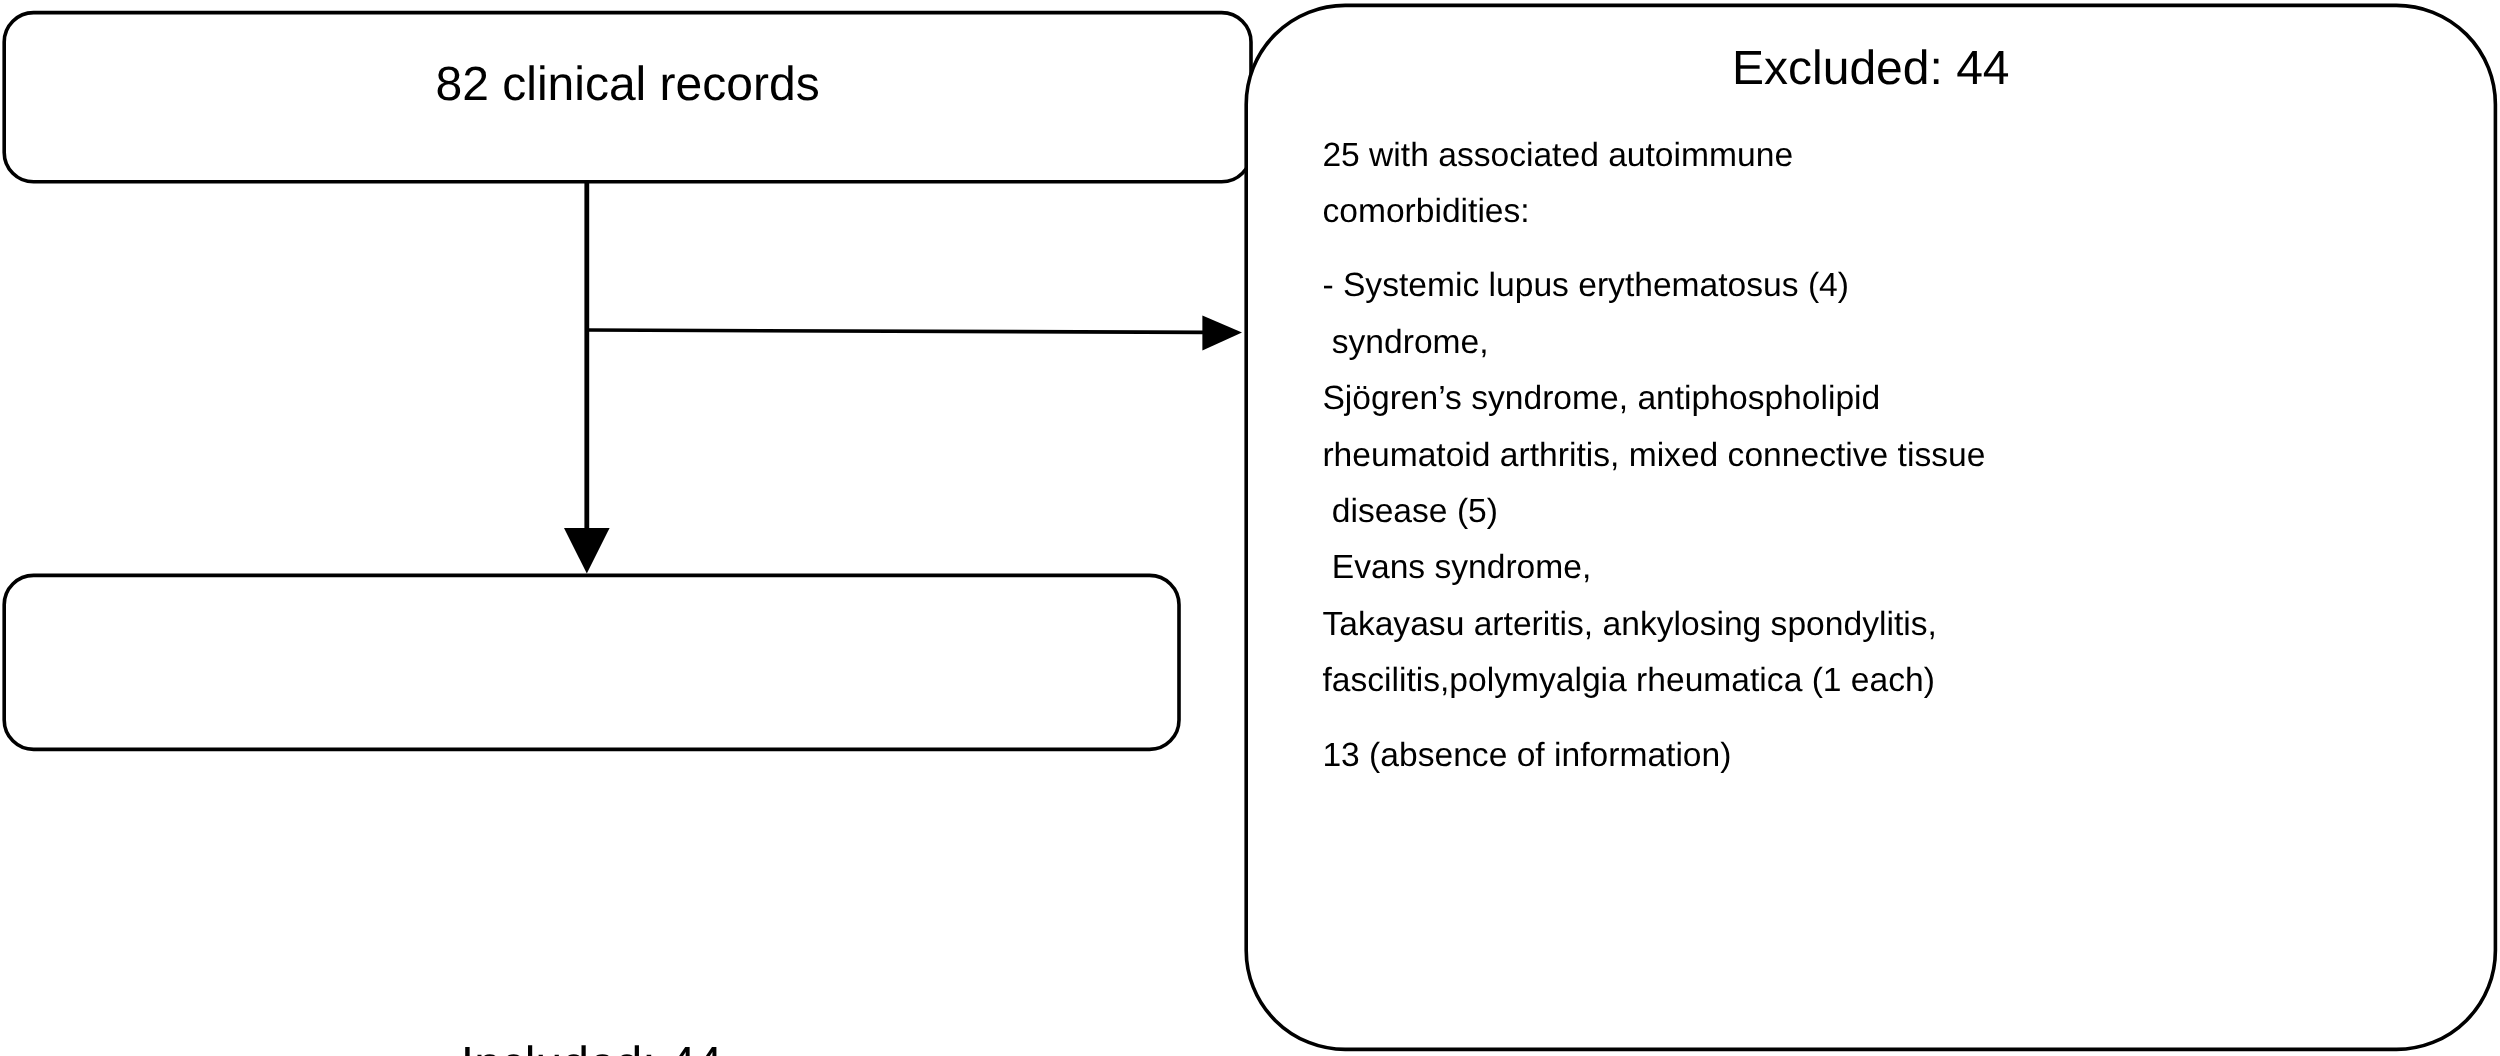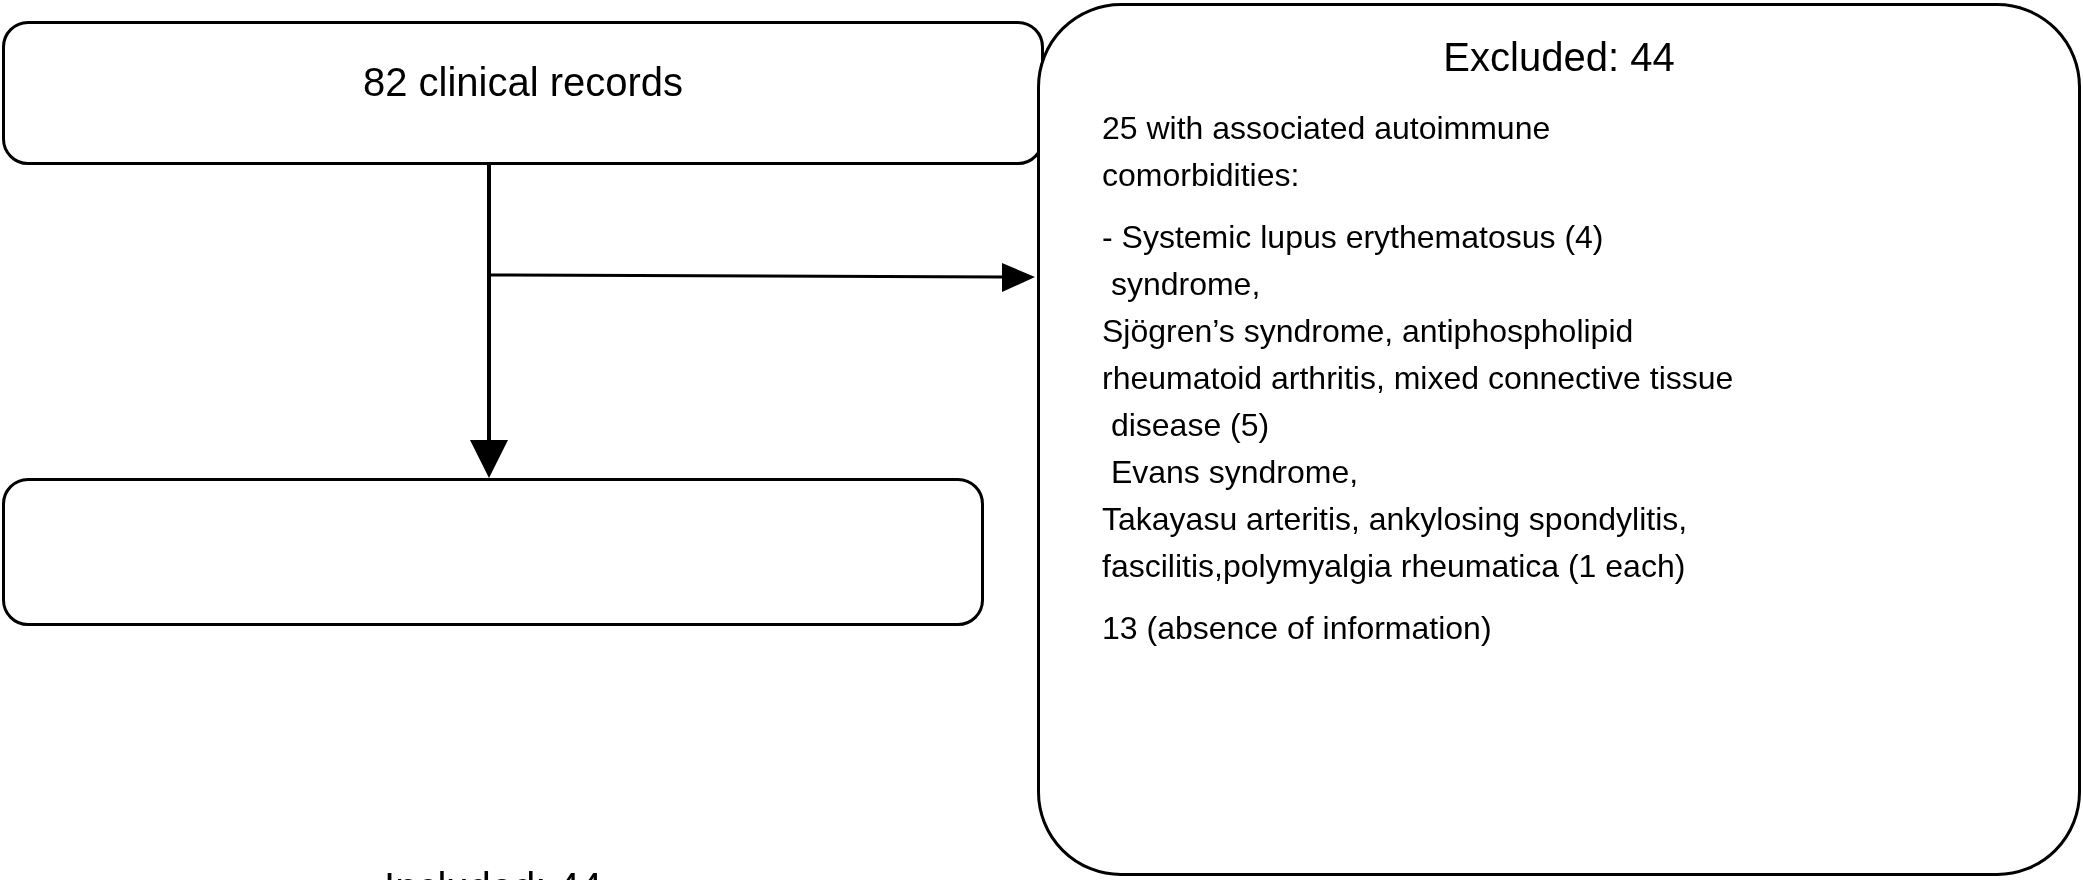--- a/index.html
+++ b/index.html
@@ -21,21 +21,21 @@
 
   
   .node {
     position: absolute;
     box-sizing: border-box;
     background: #ffffff;
     border: 3px solid #000000;
   }
   #node-records {
     left: 2px;
-    top: 21px;
+    top: 9px;
     width: 1042px;
     height: 144px;
     border-radius: 26px;
     padding-left: 12px;
   }
   #node-included {
     left: 2px;
     top: 478px;
     width: 982px;
     height: 148px;
@@ -71,21 +71,21 @@
     text-align: center;
     font-size: 40px;
     line-height: 1.05;
     white-space: nowrap;
   }
   #excluded-body {
     position: absolute;
     left: 1102px;
     top: 105px;
     width: 960px;
-    font-size: 32px;
+    font-size: 28px;
     line-height: 47px;
   }
   #excluded-body .para {
     margin: 0;
     padding: 0;
   }
   #excluded-body .gap-lead  { margin-top: 0px; }
   #excluded-body .gap-block { margin-top: 15px; }
   #excluded-body .line { display: block; white-space: pre; }
 

